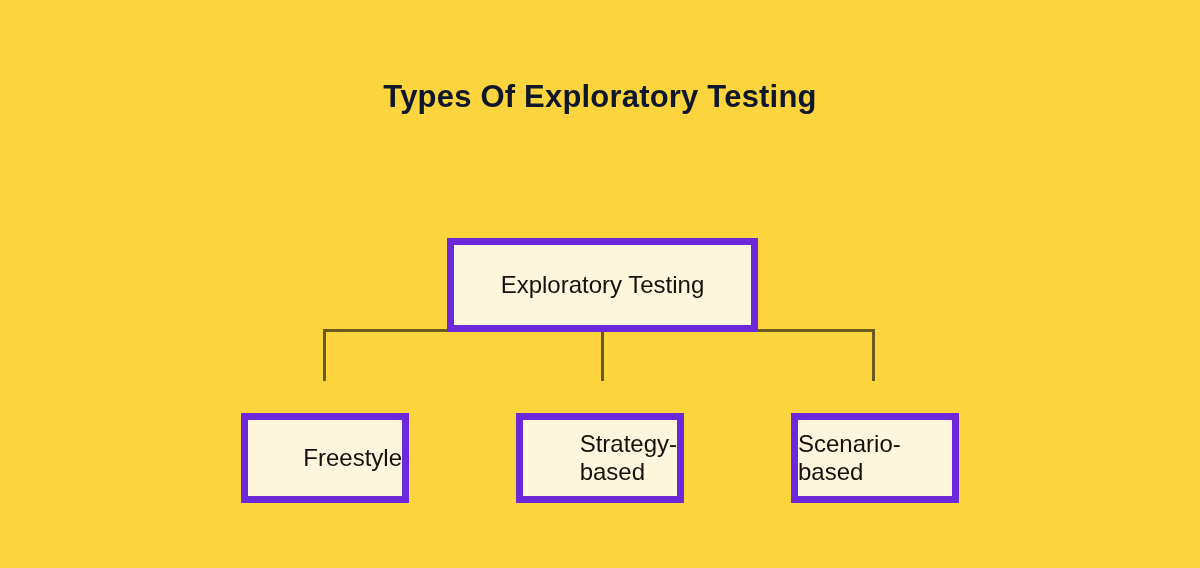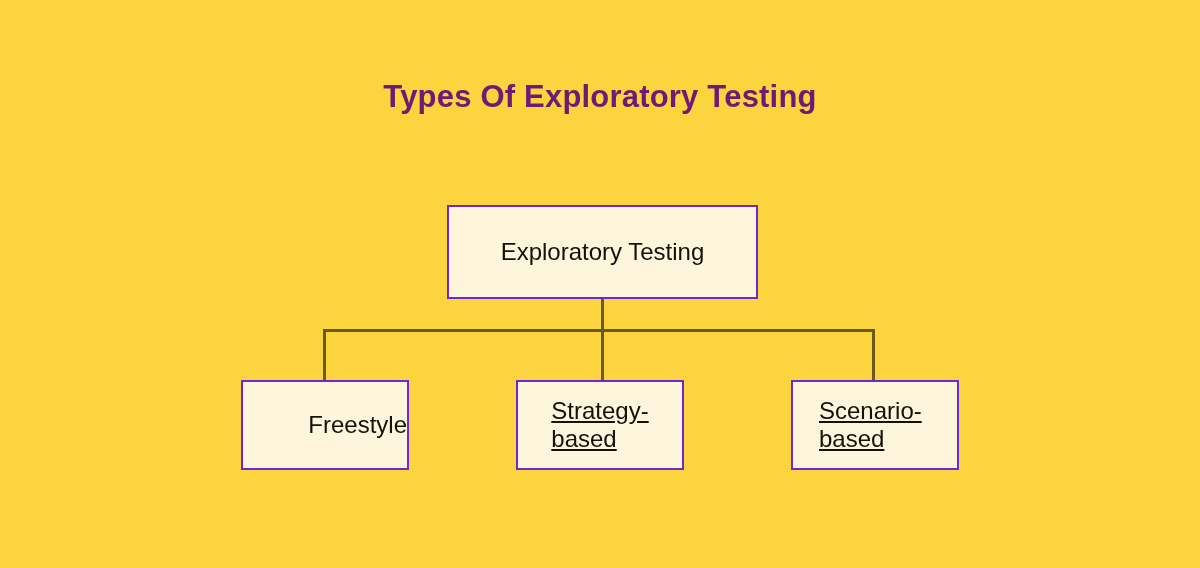--- a/index.html
+++ b/index.html
@@ -22,45 +22,46 @@
 
   
   .title {
     position: absolute;
     left: 0;
     top: 79px;
     width: 1200px;
     text-align: center;
     font-size: 31px;
     font-weight: bold;
-    color: #701a75;
+    color: #0f172a;
     letter-spacing: 0.2px;
     white-space: nowrap;
   }
 
   
   .connectors {
     position: absolute;
     left: 0;
     top: 0;
     width: 1200px;
     height: 568px;
     pointer-events: none;
   }
 
   
   .node {
     position: absolute;
     background: #FEF6DC;
-    border: 2px solid #6d28d9;
+    border: 7px solid #6d28d9;
     box-sizing: border-box;
     display: flex;
     align-items: center;
     color: #131109;
     line-height: 1.16;
+    margin-top: 33px;
   }
   .node-root {
     left: 447px;
     top: 205px;
     width: 311px;
     height: 94px;
     justify-content: center;
     font-size: 24px;
   }
   .node-child {
@@ -68,28 +69,26 @@
     width: 168px;
     height: 90px;
     font-size: 24px;
   }
   .node-freestyle {
     left: 241px;
     justify-content: flex-end;
   }
   .node-strategy {
     left: 516px;
-    justify-content: center;
-    text-decoration: underline;
+    justify-content: flex-end;
   }
   .node-scenario {
     left: 791px;
     justify-content: flex-start;
-    padding-left: 26px;
-    text-decoration: underline;
+    padding-left: 0;
   }
   .node-label {
     white-space: pre-line;
   }
 </style>
 </head>
 <body>
 
 <div id="canvas">
 

